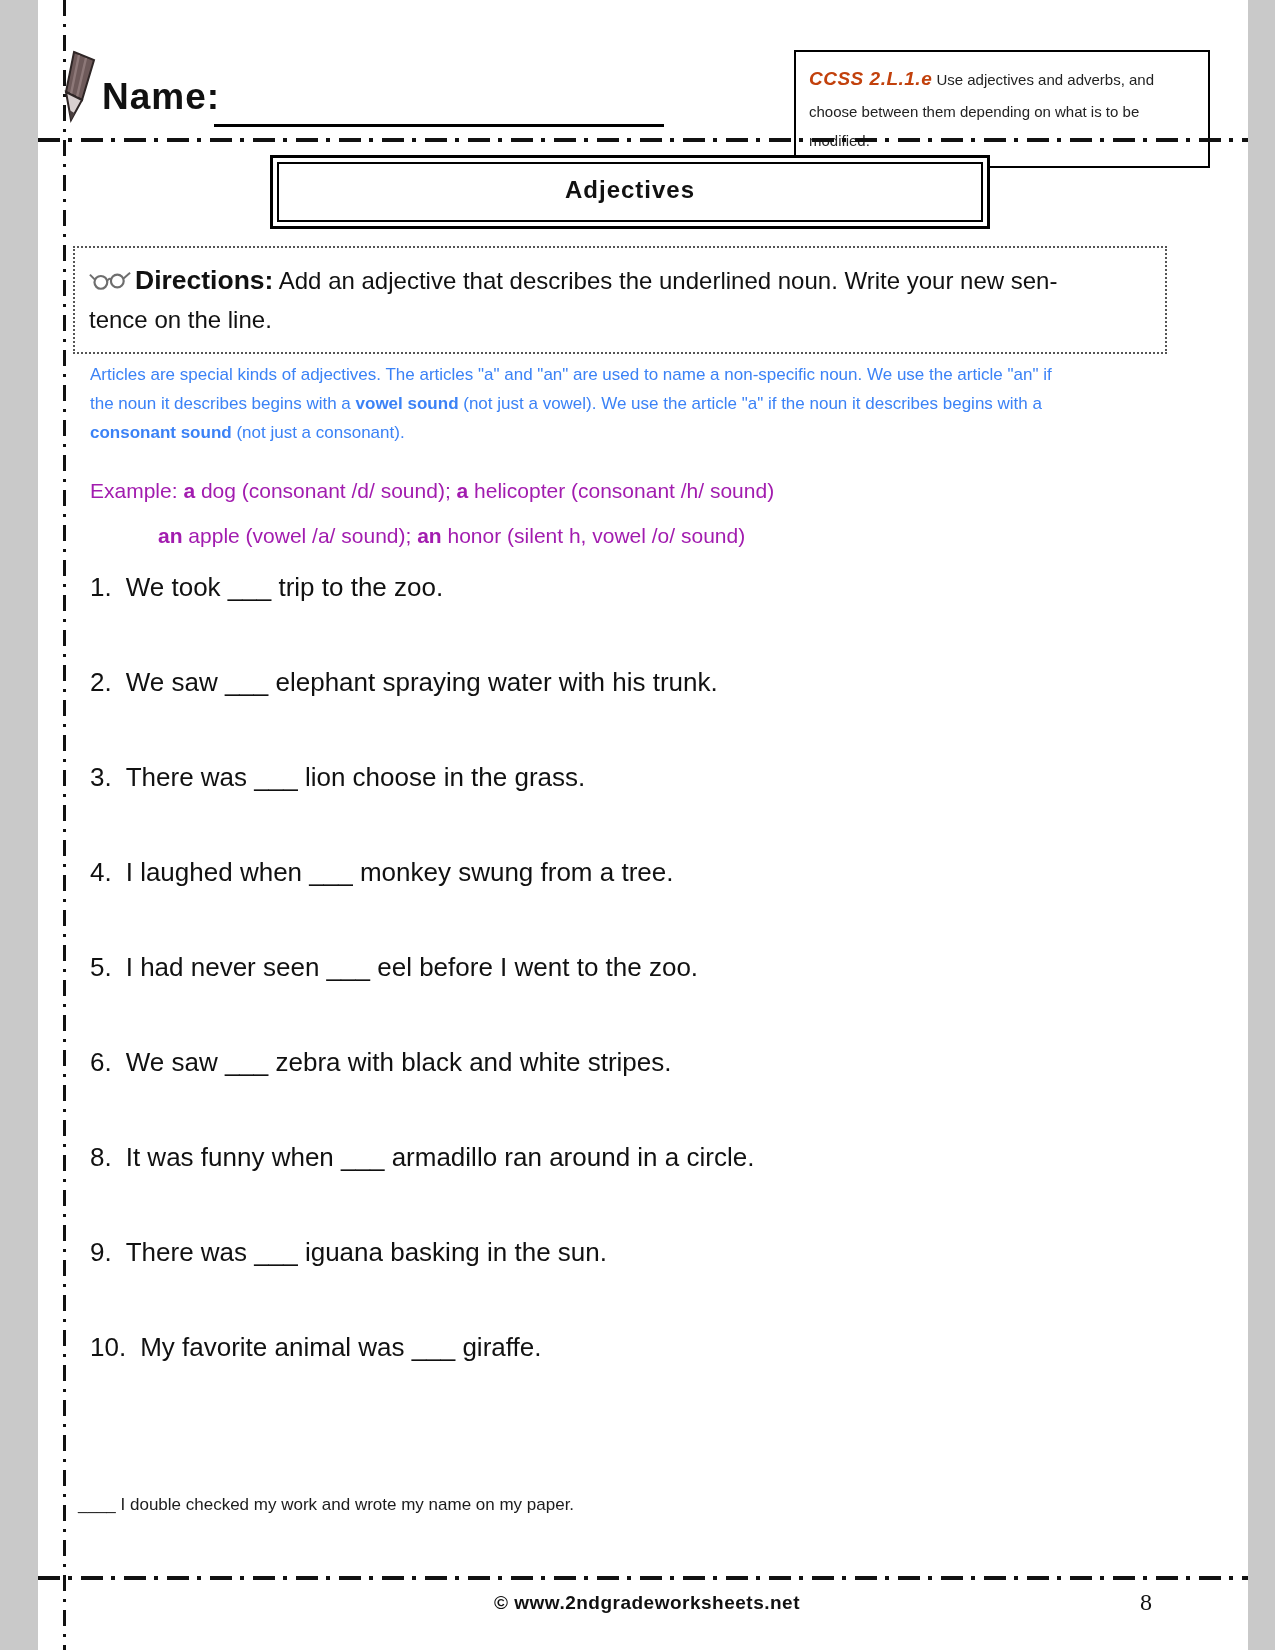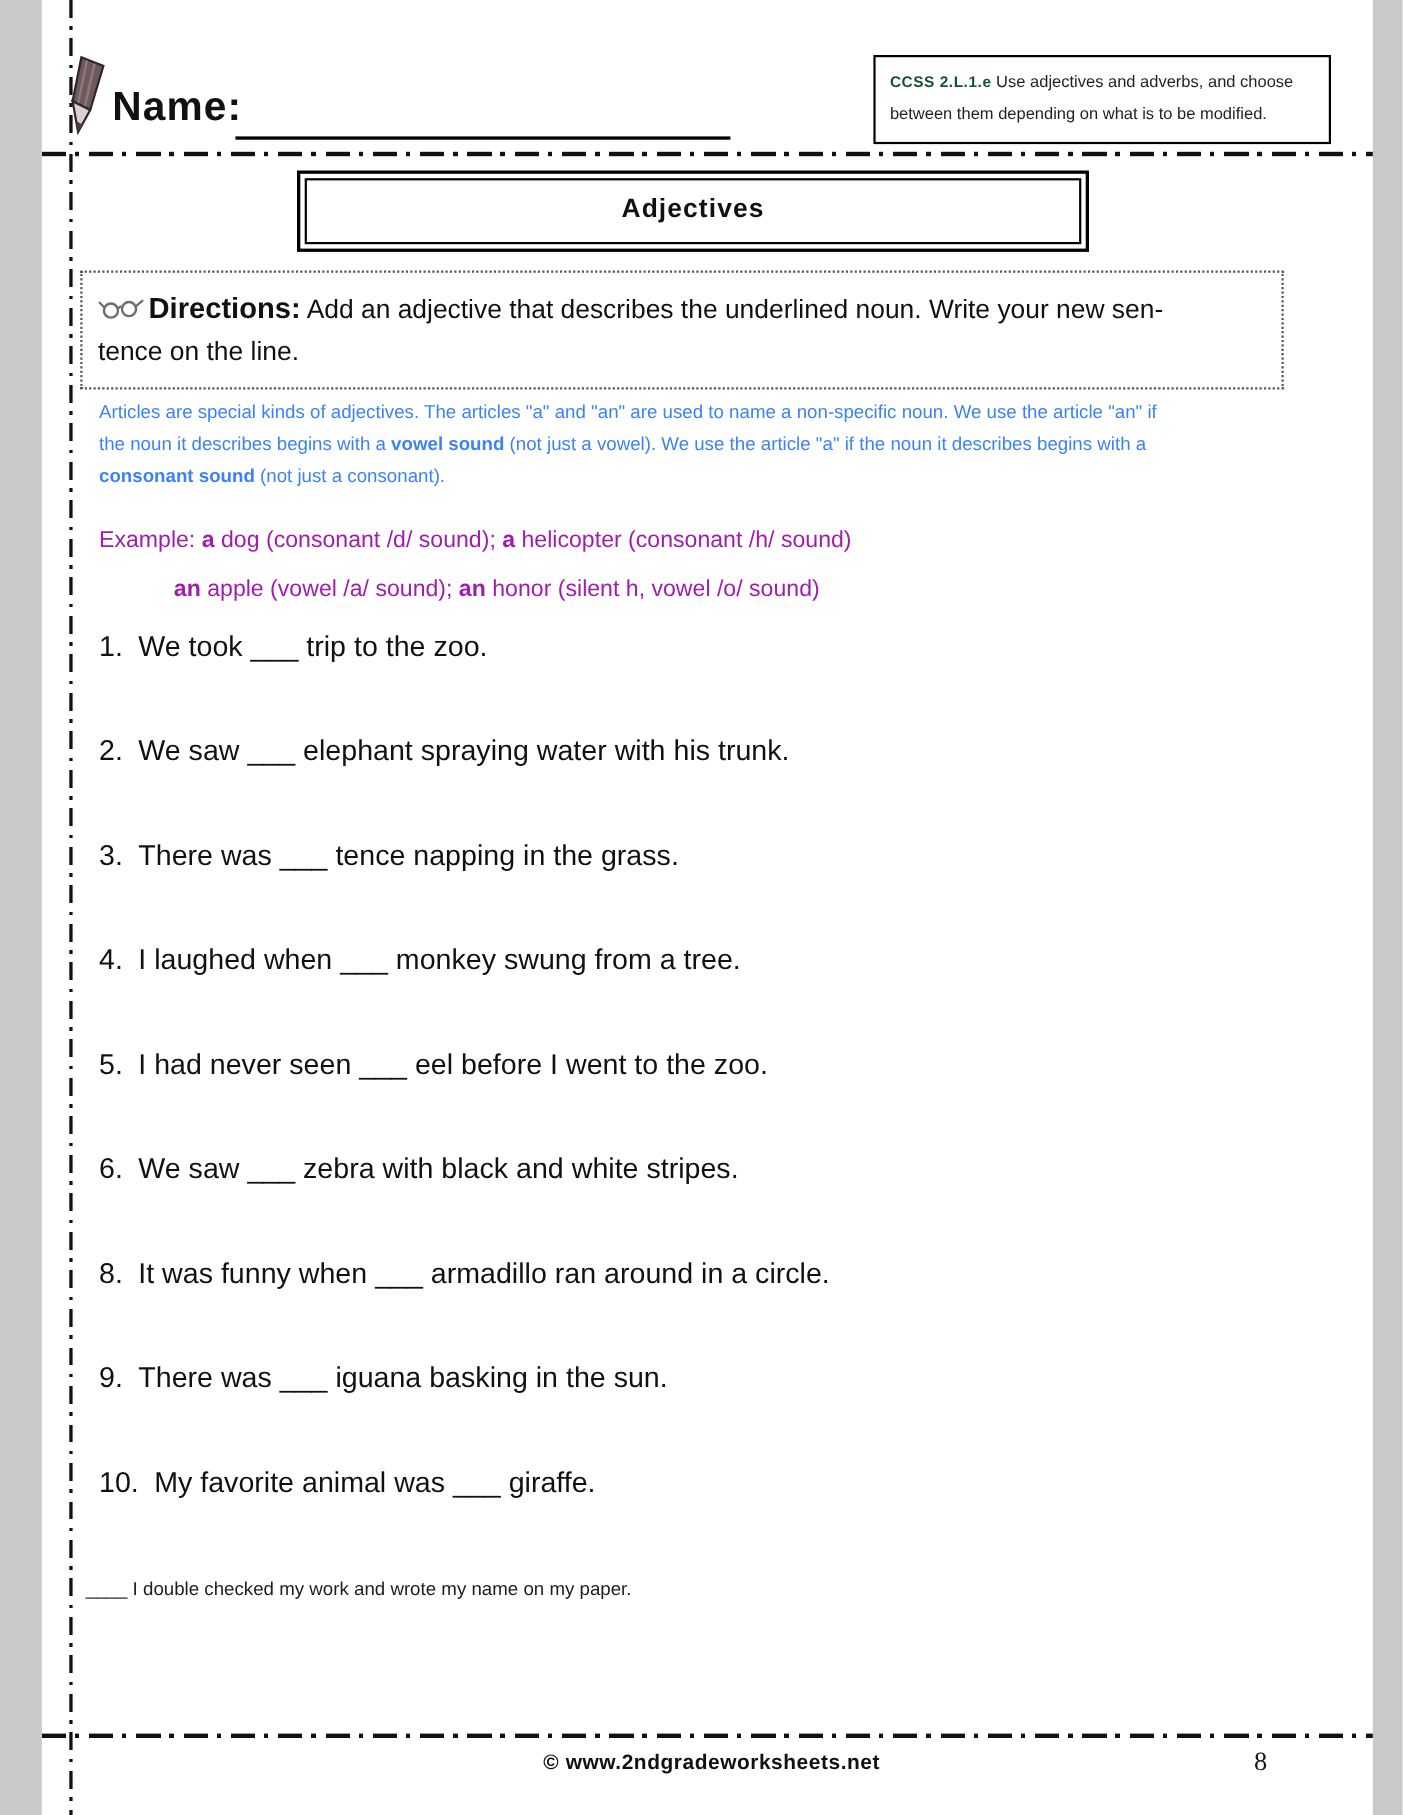--- a/index.html
+++ b/index.html
@@ -32,21 +32,21 @@
   }
   .name-line{
     border-top:3px solid #000;height:0;
   }
   .ccss-box{
     border:2px solid #000;
     padding:8px 13px 10px 13px;
     font-size:15px;line-height:1.95;color:#222;
   }
   .ccss-code{
-    font-weight:bold;font-size:14px;letter-spacing:0.5px;color:#14532d;
+    font-weight:bold;font-style:italic;font-size:19px;letter-spacing:0.5px;color:#c2410c;
   }
   .title-box{
     border:3px solid #000;padding:4px;background:#fff;
   }
   .title-inner{
     border:2px solid #000;text-align:center;padding:12px 0 16px 0;
   }
   .title-text{
     font-size:24px;font-weight:bold;letter-spacing:1px;
   }
@@ -124,29 +124,29 @@
   </div>
 
   <div class="abs note" style="left:52px;top:360px;width:1100px;"><span>Articles are special kinds of adjectives.  The articles "a" and "an" are used to name a non-specific noun.  We use the article "an" if</span><br><span>the noun it describes begins with a </span><span style="font-weight: bold;">vowel sound</span><span> (not just a vowel).  We use the article "a" if the noun it describes begins with a</span><br><span style="font-weight: bold;">consonant sound</span><span> (not just a consonant).</span></div>
 
   <div class="abs example" style="left:52px;top:479px;"><span>Example: </span><span style="font-weight: bold;">a</span><span> dog (consonant /d/ sound); </span><span style="font-weight: bold;">a</span><span> helicopter (consonant /h/ sound)</span></div>
   <div class="abs example" style="left:120px;top:524px;"><span style="font-weight: bold;">an</span><span> apple (vowel /a/ sound); </span><span style="font-weight: bold;">an</span><span> honor (silent h, vowel /o/ sound)</span></div>
 
   <ol class="abs sentences" style="left:52px;top:568px;">
     <li><span class="s-num">1.</span><span>We took ___ trip to the zoo.</span></li>
     <li><span class="s-num">2.</span><span>We saw ___ elephant spraying water with his trunk.</span></li>
-    <li><span class="s-num">3.</span><span>There was ___ tence napping in the grass.</span></li>
+    <li><span class="s-num">3.</span><span>There was ___ lion choose in the grass.</span></li>
     <li><span class="s-num">4.</span><span>I laughed when ___ monkey swung from a tree.</span></li>
     <li><span class="s-num">5.</span><span>I had never seen ___ eel before I went to the zoo.</span></li>
     <li><span class="s-num">6.</span><span>We saw ___ zebra with black and white stripes.</span></li>
     <li><span class="s-num">8.</span><span>It was funny when ___ armadillo ran around in a circle.</span></li>
     <li><span class="s-num">9.</span><span>There was ___ iguana basking in the sun.</span></li>
     <li><span class="s-num">10.</span><span>My favorite animal was ___ giraffe.</span></li>
   </ol>
 
-  <div class="abs check-line" style="left:40px;top:1435px;">____ I double checked my work and wrote my name on my  paper.</div>
+  <div class="abs check-line" style="left:40px;top:1495px;">____ I double checked my work and wrote my name on my  paper.</div>
 
   <div class="abs hdash" style="left:0;top:1576px;width:1210px;"></div>
 
   <div class="abs footer-copy" style="left:4px;top:1592px;">© www.2ndgradeworksheets.net</div>
   <div class="abs page-num" style="left:1102px;top:1589px;">8</div>
 
 </div>
 
 </body></html>

